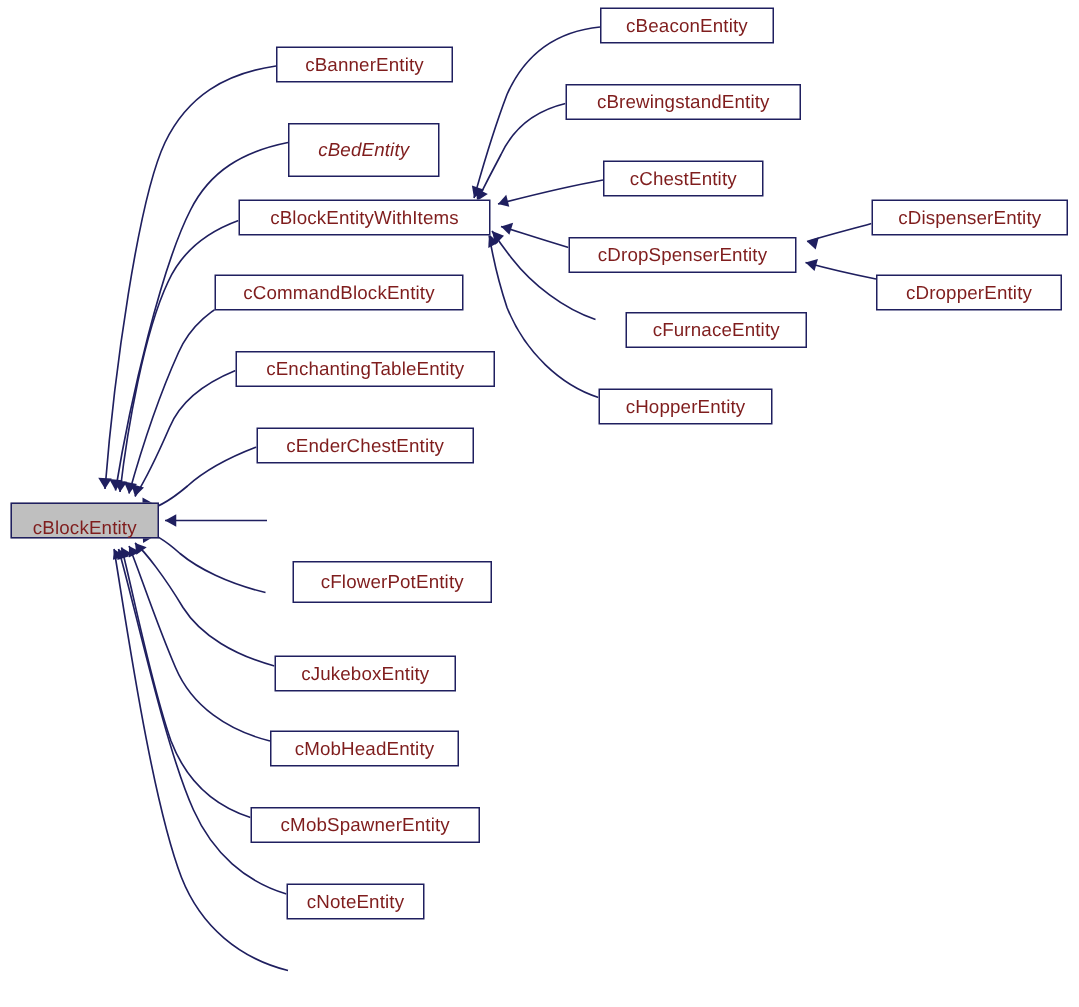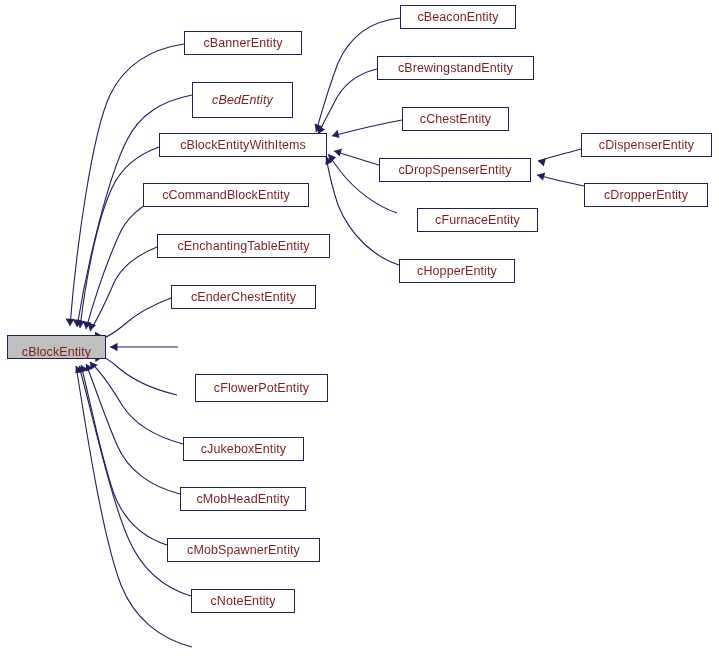--- a/index.html
+++ b/index.html
@@ -184,21 +184,21 @@
   </div>
 
   <div class="node" style="left:180px;top:487px;width:126px;height:24px;">
     <span>cMobHeadEntity</span>
   </div>
 
   <div class="node" style="left:167px;top:538px;width:153px;height:24px;">
     <span>cMobSpawnerEntity</span>
   </div>
 
-  <div class="node" style="left:191px;top:589px;width:104px;height:24px;">
+  <div class="node" style="left:191px;top:589px;width:92px;height:24px;">
     <span>cNoteEntity</span>
   </div>
 
   <div class="node" style="left:192px;top:639px;width:88px;height:24px;margin-top:44px;">
     <span>cSignEntity</span>
   </div>
 
   <div class="node" style="left:400px;top:5px;width:116px;height:24px;">
     <span>cBeaconEntity</span>
   </div>

